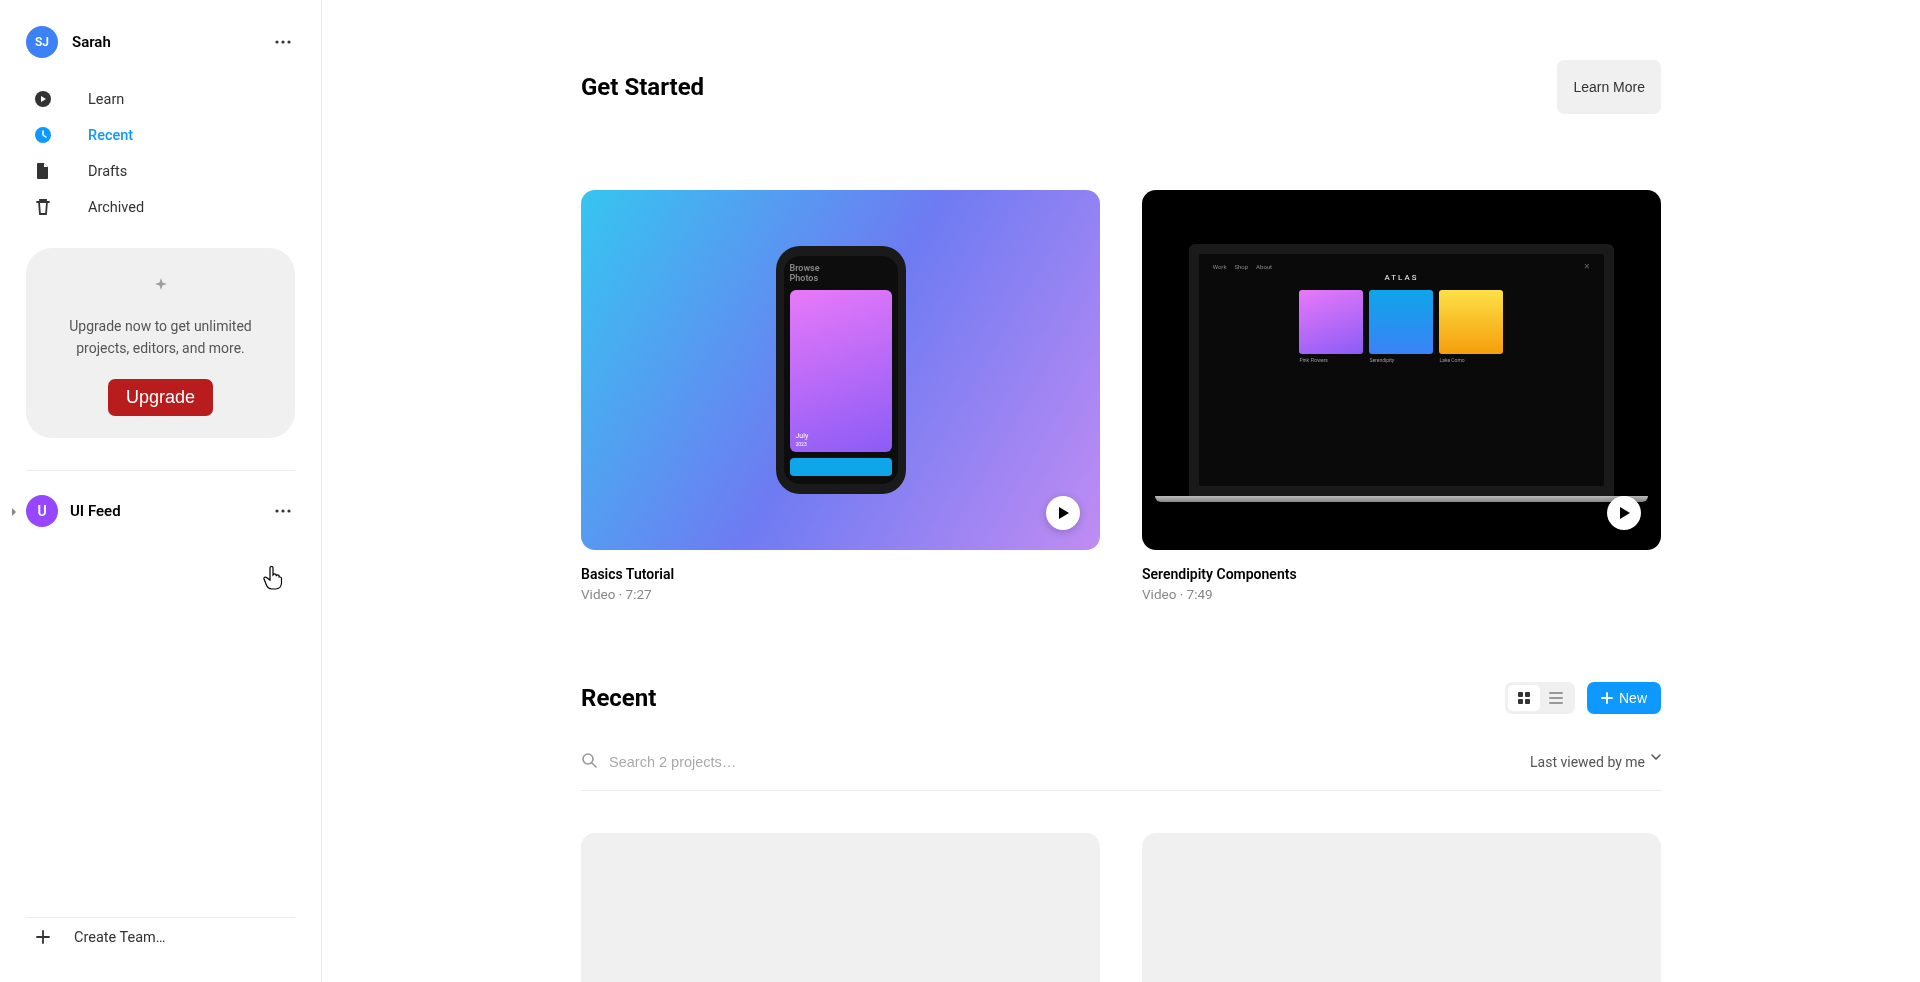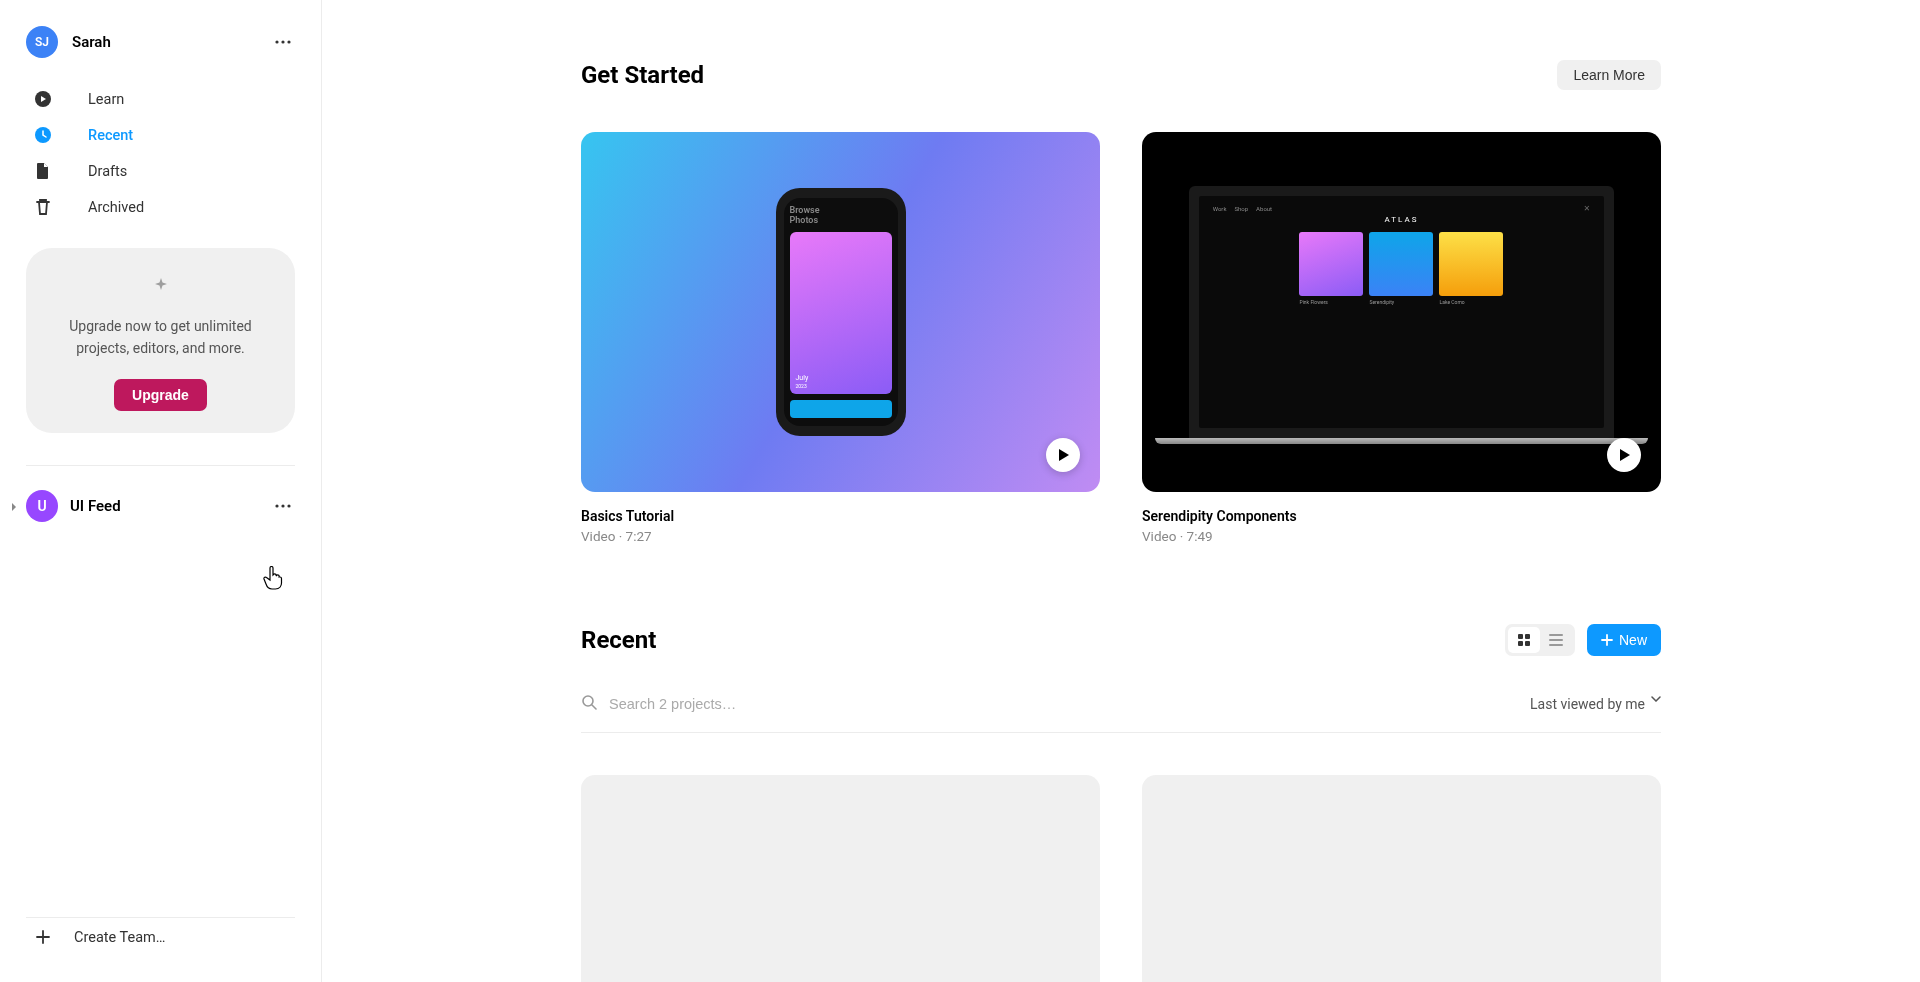--- a/index.html
+++ b/index.html
@@ -10,36 +10,36 @@
 .avatar { width: 32px; height: 32px; border-radius: 50%; background: #3C82F6; color: #fff; font-size: 12px; font-weight: 600; display: flex; align-items: center; justify-content: center; }
 .user-name { font-weight: 600; font-size: 15px; flex: 1; }
 .more-btn { width: 24px; height: 24px; display: flex; align-items: center; justify-content: center; cursor: pointer; color: #333; }
 .nav { display: flex; flex-direction: column; gap: 2px; margin-bottom: 24px; }
 .nav-item { display: flex; align-items: center; gap: 36px; padding: 8px 8px; border-radius: 6px; cursor: pointer; font-size: 14.5px; color: #333; }
 .nav-item.active { color: #0D99FF; font-weight: 500; }
 .nav-icon { width: 18px; height: 18px; display: flex; align-items: center; justify-content: center; }
 .upgrade-card { background: #f0f0f0; border-radius: 26px; padding: 28px 20px 22px; text-align: center; margin-bottom: 32px; }
 .sparkle { color: #9e9e9e; margin-bottom: 18px; }
 .upgrade-text { font-size: 14px; color: #555; line-height: 1.55; margin-bottom: 20px; }
-.upgrade-btn { background: #be185d; color: #fff; border: none; padding: 8px 18px; border-radius: 7px; font-size: 14px; font-weight: 700; cursor: pointer; }
+.upgrade-btn { background: #b91c1c; color: #fff; border: none; padding: 8px 18px; border-radius: 7px; font-size: 18px; font-weight: 400; cursor: pointer; }
 .divider { border: none; border-top: 1px solid #ececec; margin: 0; }
 .team-row { display: flex; align-items: center; gap: 12px; padding: 24px 0 0; cursor: pointer; position: relative; }
 .chevron-small { position: absolute; left: -16px; color: #888; }
 .team-avatar { width: 32px; height: 32px; border-radius: 50%; background: #9747FF; color: #fff; font-size: 14px; font-weight: 600; display: flex; align-items: center; justify-content: center; }
 .team-name { font-weight: 600; font-size: 15px; flex: 1; }
 .sidebar-footer { margin-top: auto; padding-top: 24px; text-align: center; }
 .create-team { display: flex; align-items: center; gap: 22px; padding: 10px 8px; cursor: pointer; font-size: 14.5px; color: #333; }
 .plus-icon-small { width: 18px; height: 18px; display: flex; align-items: center; justify-content: center; color: #333; }
 .main { flex: 1; overflow-y: auto; padding: 60px 84px 40px; max-width: 1248px; margin: 0 auto; }
 .section-header { display: flex; justify-content: space-between; align-items: center; margin-bottom: 42px; }
 .section-title { font-size: 24px; font-weight: 700; }
-.learn-more-btn { background: #f0f0f0; border: none; padding: 7px 16px; border-radius: 7px; font-size: 14px; font-weight: 500; color: #333; cursor: pointer; }
+.learn-more-btn { background: #f0f0f0; border: none; padding: 19px 16px; border-radius: 7px; font-size: 14px; font-weight: 500; color: #333; cursor: pointer; }
 .cards-row { display: flex; gap: 42px; margin-bottom: 80px; }
 .video-card { flex: 1; cursor: pointer; }
-.video-thumb { width: 100%; aspect-ratio: 391/271; border-radius: 14px; position: relative; overflow: hidden; margin-bottom: 16px; }
+.video-thumb { width: 100%; aspect-ratio: 391/271; border-radius: 14px; position: relative; overflow: hidden; margin-bottom: 16px; margin-top: 34px; }
 .thumb-a { background: linear-gradient(120deg, #36C5F0 0%, #6E7BF2 50%, #C08CF3 100%); display: flex; align-items: center; justify-content: center; }
 .phone-mock { width: 130px; height: 248px; background: #1a1a1a; border-radius: 24px; padding: 10px 8px; position: relative; }
 .phone-screen { width: 100%; height: 100%; background: #0d0d0d; border-radius: 16px; padding: 8px 6px; display: flex; flex-direction: column; gap: 6px; }
 .phone-title { color: #fff; font-size: 9px; font-weight: 600; line-height: 1.1; }
 .phone-title span { color: #888; display: block; }
 .phone-img { width: 100%; flex: 1; border-radius: 6px; background: linear-gradient(160deg, #E879F9 0%, #8B5CF6 100%); position: relative; }
 .phone-label { color: #fff; font-size: 7px; position: absolute; bottom: 4px; left: 6px; }
 .phone-strip { height: 18px; background: #0EA5E9; border-radius: 4px; }
 .hand { position: absolute; right: -90px; top: 40px; width: 200px; height: 280px; background: radial-gradient(ellipse at 30% 40%, #5a3a28, #3d2518); border-radius: 40% 20% 50% 30%; transform: rotate(-15deg); z-index: -1; }
 .thumb-b { background: #000; display: flex; align-items: center; justify-content: center; }

